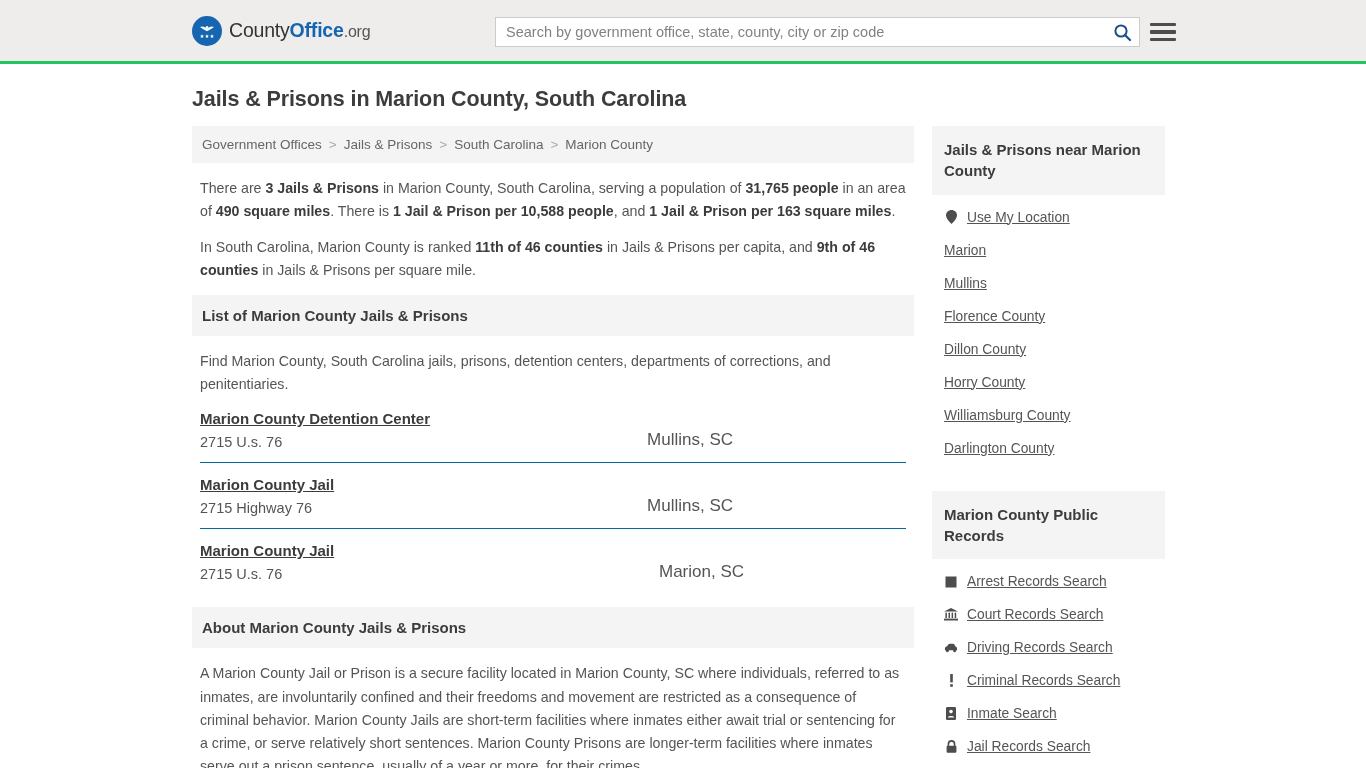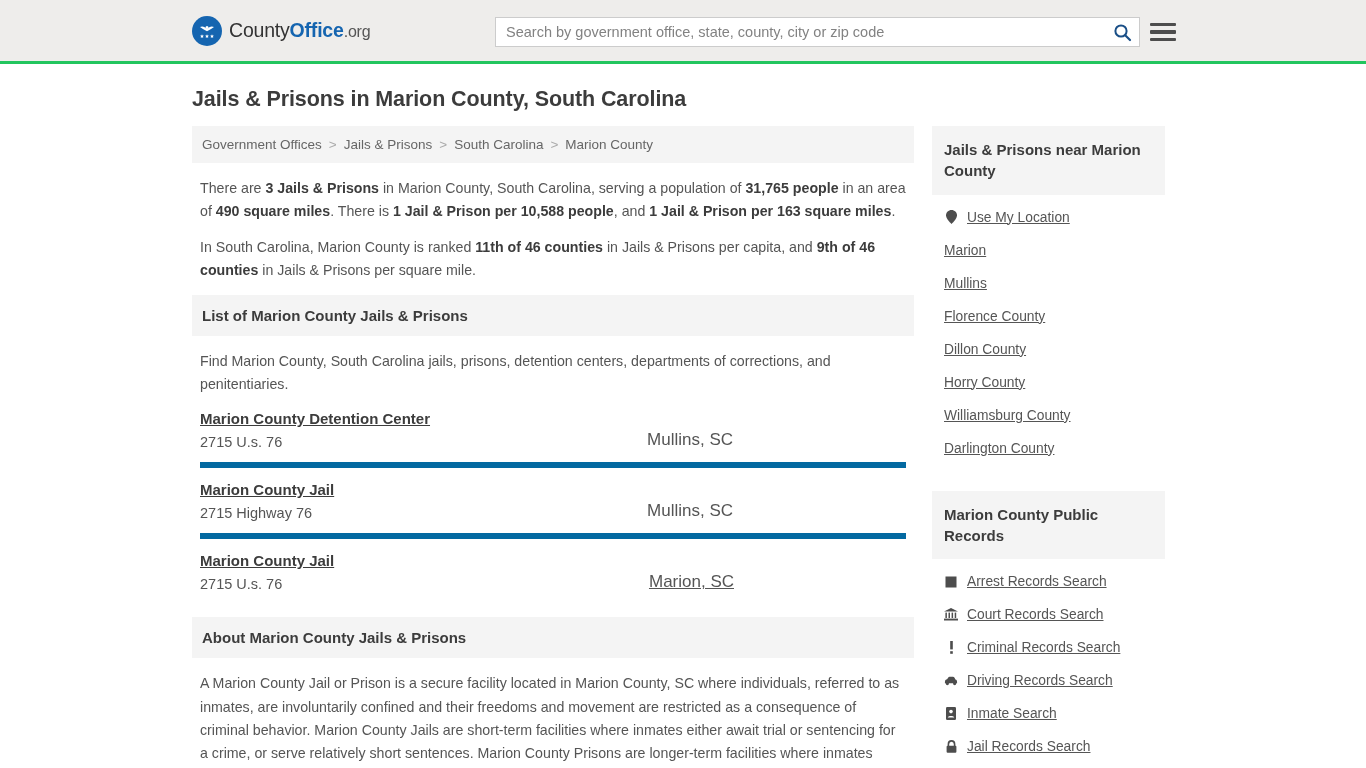--- a/index.html
+++ b/index.html
@@ -148,21 +148,21 @@
     padding: 14px 8px 2px 8px;
     font-size: 14.2px;
     line-height: 1.6;
     color: #555555;
     margin: 0;
   }
 
   
   .facility-list { padding: 0 8px; }
   .facility-row {
-    border-bottom: 6px solid #0369a1;
+    border-bottom: 1px solid #0369a1;
     padding: 13px 0 12px 0;
     position: relative;
   }
   .facility-row:last-child { border-bottom: 0; }
   .facility-name {
     font-size: 15px;
     font-weight: bold;
     color: #3c3c3c;
     text-decoration: underline;
     display: inline-block;
@@ -179,21 +179,21 @@
   }
   .facility-city {
     font-size: 17px;
     color: #555555;
     position: absolute;
     right: 0;
     bottom: 12px;
   }
   .facility-row.r1 .facility-city { right: 173px; }
   .facility-row.r2 .facility-city { right: 173px; }
-  .facility-row.r3 .facility-city { right: 172px; text-decoration: underline; }
+  .facility-row.r3 .facility-city { right: 162px; }
 
   
   .about-text {
     padding: 14px 8px 0 8px;
     font-size: 14.2px;
     line-height: 1.63;
     color: #555555;
     margin: 0;
   }
 
@@ -384,41 +384,41 @@
                 <rect x="7.6" y="4.6" width="1.5" height="5.4" fill="#4d4d4d"></rect>
                 <rect x="10.7" y="4.6" width="1.5" height="5.4" fill="#4d4d4d"></rect>
                 <rect x="0" y="10.6" width="14" height="1.9" fill="#4d4d4d"></rect>
               </svg>
             </span>
             <span class="lbl">Court Records Search</span>
           </a>
 
           <a class="side-link" href="#">
             <span class="side-icon">
-              <svg width="5" height="13" viewBox="0 0 5 13">
-                <rect x="1.2" y="0" width="2.6" height="8.4" fill="#4d4d4d"></rect>
-                <rect x="1.2" y="10.2" width="2.6" height="2.6" fill="#4d4d4d"></rect>
-              </svg>
-            </span>
-            <span class="lbl">Criminal Records Search</span>
-          </a>
-
-          <a class="side-link" href="#">
-            <span class="side-icon">
               <svg width="15" height="10" viewBox="0 0 15 10">
                 <path d="M1 6 C1 4 2 3.4 3.3 3.2 L4.4 1.4 C4.8 0.7 5.3 0.5 6 0.5 L9.5 0.5 C10.3 0.5 10.9 0.9 11.3 1.6 L12.2 3.3 C13.4 3.6 14 4.2 14 6 L14 7.4 L1 7.4 Z" fill="#4d4d4d"></path>
                 <circle cx="3.6" cy="7.8" r="1.7" fill="#4d4d4d"></circle>
                 <circle cx="11.4" cy="7.8" r="1.7" fill="#4d4d4d"></circle>
               </svg>
             </span>
             <span class="lbl">Driving Records Search</span>
           </a>
 
           <a class="side-link" href="#">
             <span class="side-icon">
+              <svg width="5" height="13" viewBox="0 0 5 13">
+                <rect x="1.2" y="0" width="2.6" height="8.4" fill="#4d4d4d"></rect>
+                <rect x="1.2" y="10.2" width="2.6" height="2.6" fill="#4d4d4d"></rect>
+              </svg>
+            </span>
+            <span class="lbl">Criminal Records Search</span>
+          </a>
+
+          <a class="side-link" href="#">
+            <span class="side-icon">
               <svg width="10" height="13" viewBox="0 0 10 13">
                 <rect x="0" y="0" width="10" height="13" rx="1.2" fill="#4d4d4d"></rect>
                 <circle cx="5" cy="4.6" r="1.8" fill="#ffffff"></circle>
                 <path d="M1.8 10.4 C1.8 8.4 8.2 8.4 8.2 10.4 Z" fill="#ffffff"></path>
               </svg>
             </span>
             <span class="lbl">Inmate Search</span>
           </a>
 
           <a class="side-link" href="#">

